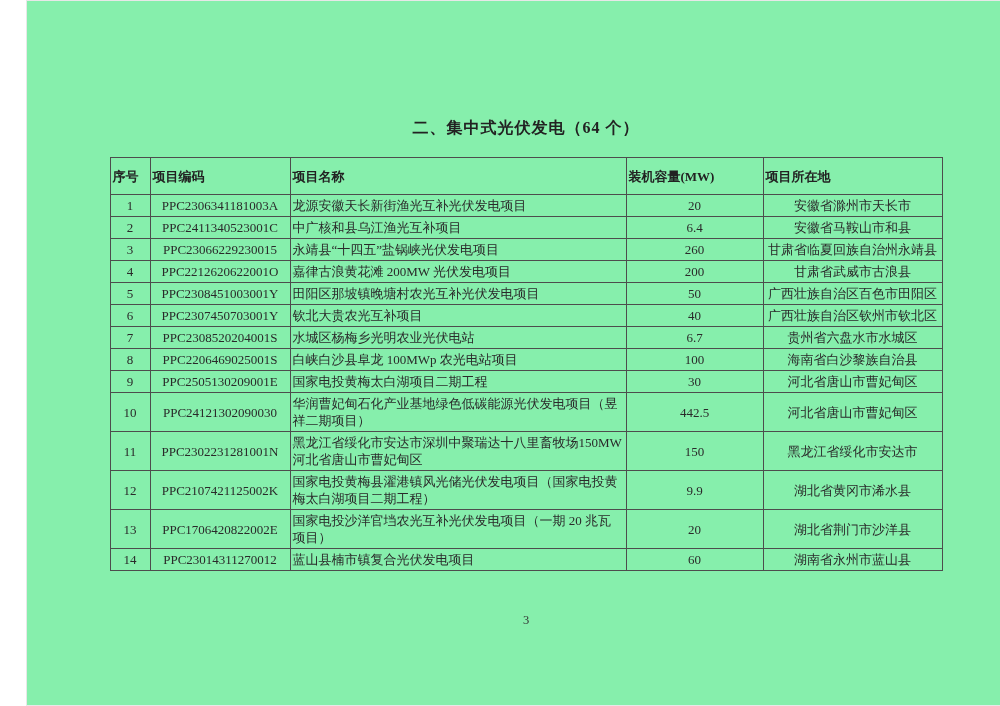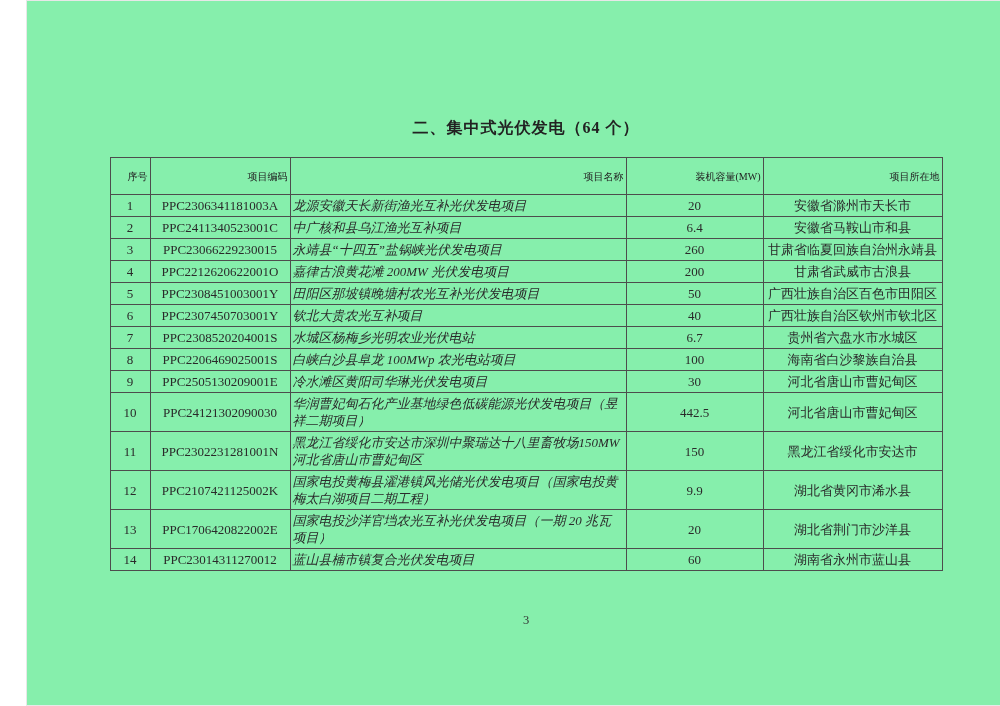--- a/index.html
+++ b/index.html
@@ -42,37 +42,36 @@
   table.project-table col.c-location { width: 179px; }
   table.project-table th,
   table.project-table td {
     border: 1px solid #4d4d4d;
     line-height: 17px;
     padding: 2px 2px;
     vertical-align: middle;
     overflow: hidden;
   }
   table.project-table th {
-    font-size: 10px;
-    font-weight: normal;
-    text-align: right;
+    font-size: 13px;
+    font-weight: bold;
+    text-align: left;
     height: 32px;
     color: #222222;
   }
   td.cell-no,
   td.cell-code,
   td.cell-capacity,
   td.cell-location {
     text-align: center;
   }
   td.cell-name {
     text-align: left;
     padding-left: 3px;
     padding-right: 3px;
-    font-style: italic;
   }
   .page-number {
     margin-top: 42px;
     text-align: center;
     font-size: 12.5px;
     color: #333333;
   }
 </style>
 </head>
 <body>
@@ -151,21 +150,21 @@
         <tr>
     <td class="cell-no">8</td>
     <td class="cell-code">PPC2206469025001S</td>
     <td class="cell-name">白峡白沙县阜龙 100MWp 农光电站项目</td>
     <td class="cell-capacity">100</td>
     <td class="cell-location">海南省白沙黎族自治县</td>
   </tr>
         <tr>
     <td class="cell-no">9</td>
     <td class="cell-code">PPC2505130209001E</td>
-    <td class="cell-name">冷水滩区黄阳司华琳光伏发电项目</td>
+    <td class="cell-name">国家电投黄梅太白湖项目二期工程</td>
     <td class="cell-capacity">30</td>
     <td class="cell-location">河北省唐山市曹妃甸区</td>
   </tr>
         <tr>
     <td class="cell-no">10</td>
     <td class="cell-code">PPC24121302090030</td>
     <td class="cell-name">华润曹妃甸石化产业基地绿色低碳能源光伏发电项目（昱祥二期项目）</td>
     <td class="cell-capacity">442.5</td>
     <td class="cell-location">河北省唐山市曹妃甸区</td>
   </tr>

